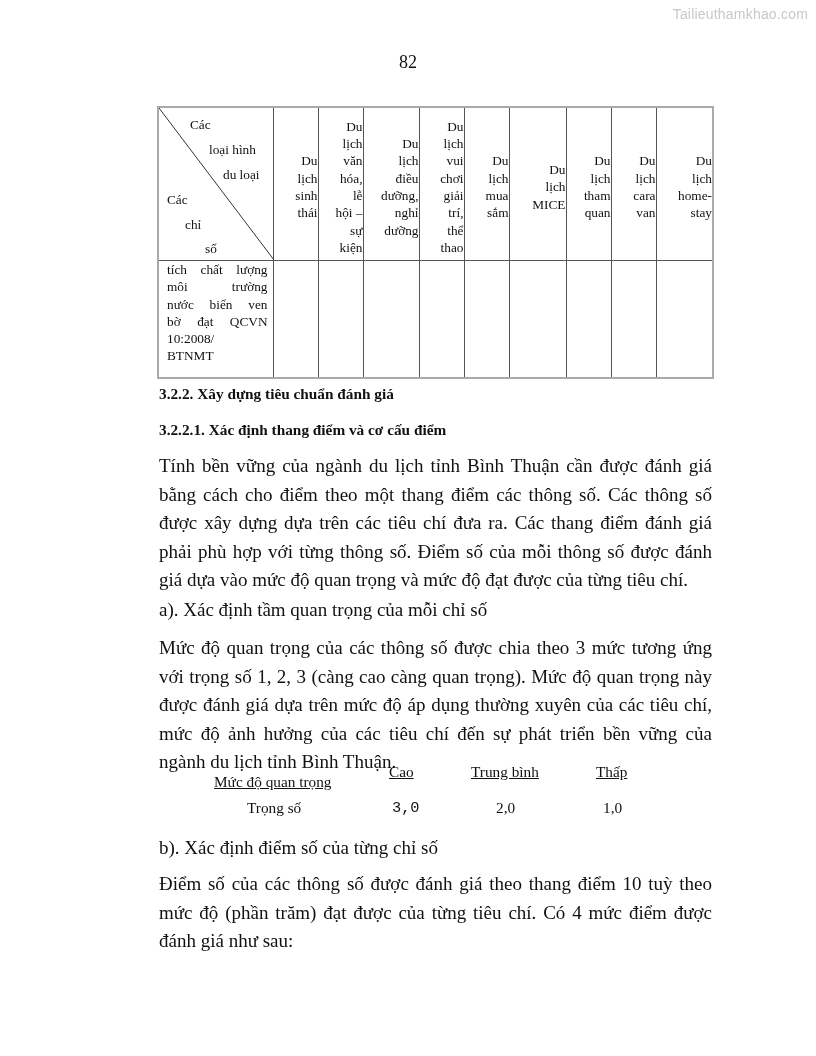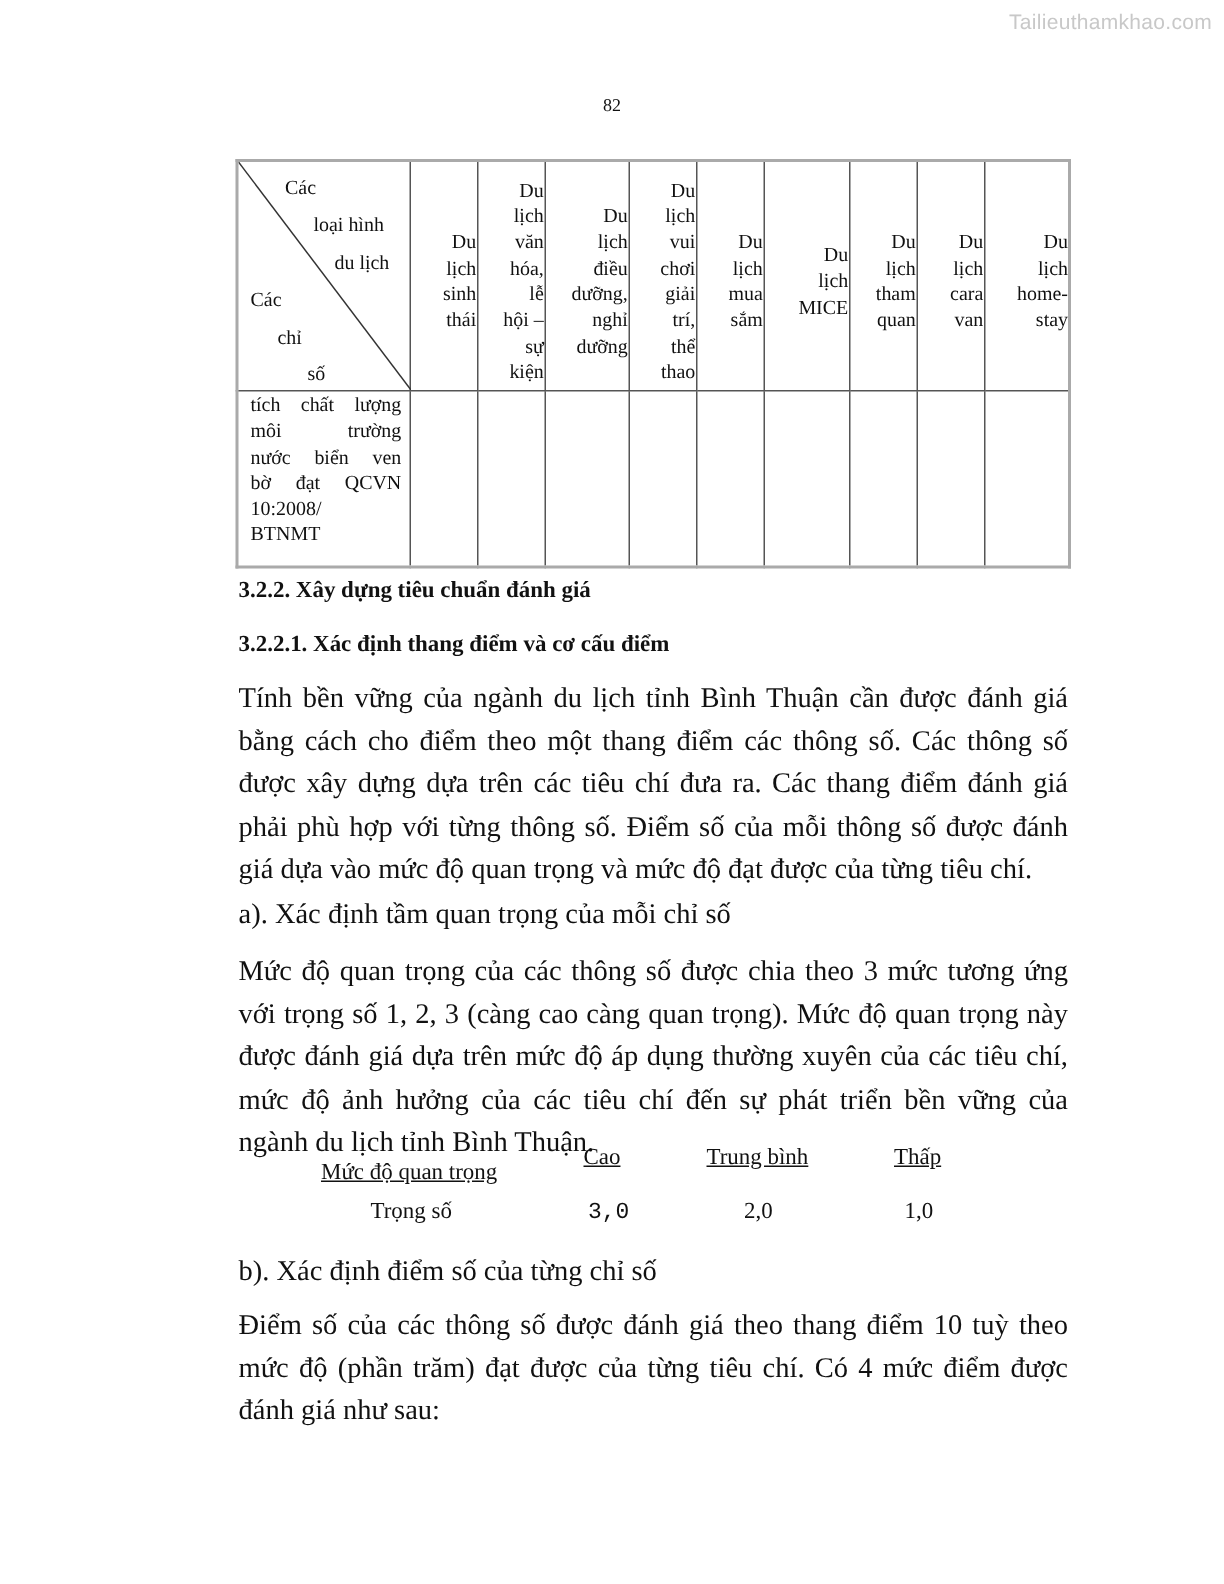--- a/index.html
+++ b/index.html
@@ -1,20 +1,20 @@
 <!DOCTYPE html>
 <html><head>
 <meta charset="utf-8">
 <style>
   html, body { margin: 0; padding: 0; background: #ffffff; }
   body { width: 816px; height: 1056px; position: relative; overflow: hidden;
          font-family: "Liberation Serif", "DejaVu Serif", serif; color: #111; }
   .watermark { position: absolute; top: 6px; right: 8px; font-family: "Liberation Sans", "DejaVu Sans", sans-serif;
                font-size: 14px; color: #c8c8c8; letter-spacing: 0.2px; }
-  .page-num { position: absolute; top: 52px; left: 0; width: 100%; text-align: center; font-size: 12px; margin-top: 11px; }
+  .page-num { position: absolute; top: 52px; left: 0; width: 100%; text-align: center; font-size: 18px; }
   table.grid { position: absolute; left: 157px; top: 106px; border-collapse: collapse; table-layout: fixed; }
   table.grid td { border: 1px solid #555; padding: 0; vertical-align: middle; text-align: right;
                   font-size: 13.3px; line-height: 17.3px; }
   table.grid { border: 2px solid #aaa; }
   .corner { position: relative; height: 152px; }
   .corner svg { position: absolute; left: 0; top: 0; }
   .corner span { position: absolute; font-size: 13.3px; white-space: nowrap; }
   .indicator { text-align: justify !important; text-align-last: left; padding: 0 5px 0 8px !important;
                vertical-align: top !important; height: 116px; }
   .indicator div { text-align: justify; }
@@ -47,21 +47,21 @@
   </colgroup>
   <tbody>
       <tr>
     <td style="vertical-align:top;">
       <div class="corner">
         <svg width="115" height="152">
           <line x1="0" y1="0" x2="115" y2="152" stroke="#333" stroke-width="1"></line>
         </svg>
         <span style="left:31px; top:8px;">Các</span>
         <span style="left:50px; top:33px;">loại hình</span>
-        <span style="left:64px; top:58px;">du lịch</span>
+        <span style="left:64px; top:58px;">du loại</span>
         <span style="left:8px; top:83px;">Các</span>
         <span style="left:26px; top:108px;">chỉ</span>
         <span style="left:46px; top:132px;">số</span>
       </div>
     </td>
     <td class="hdr-cell">
       <div>Du</div>
           <div>lịch</div>
           <div>sinh</div>
           <div>thái</div>

